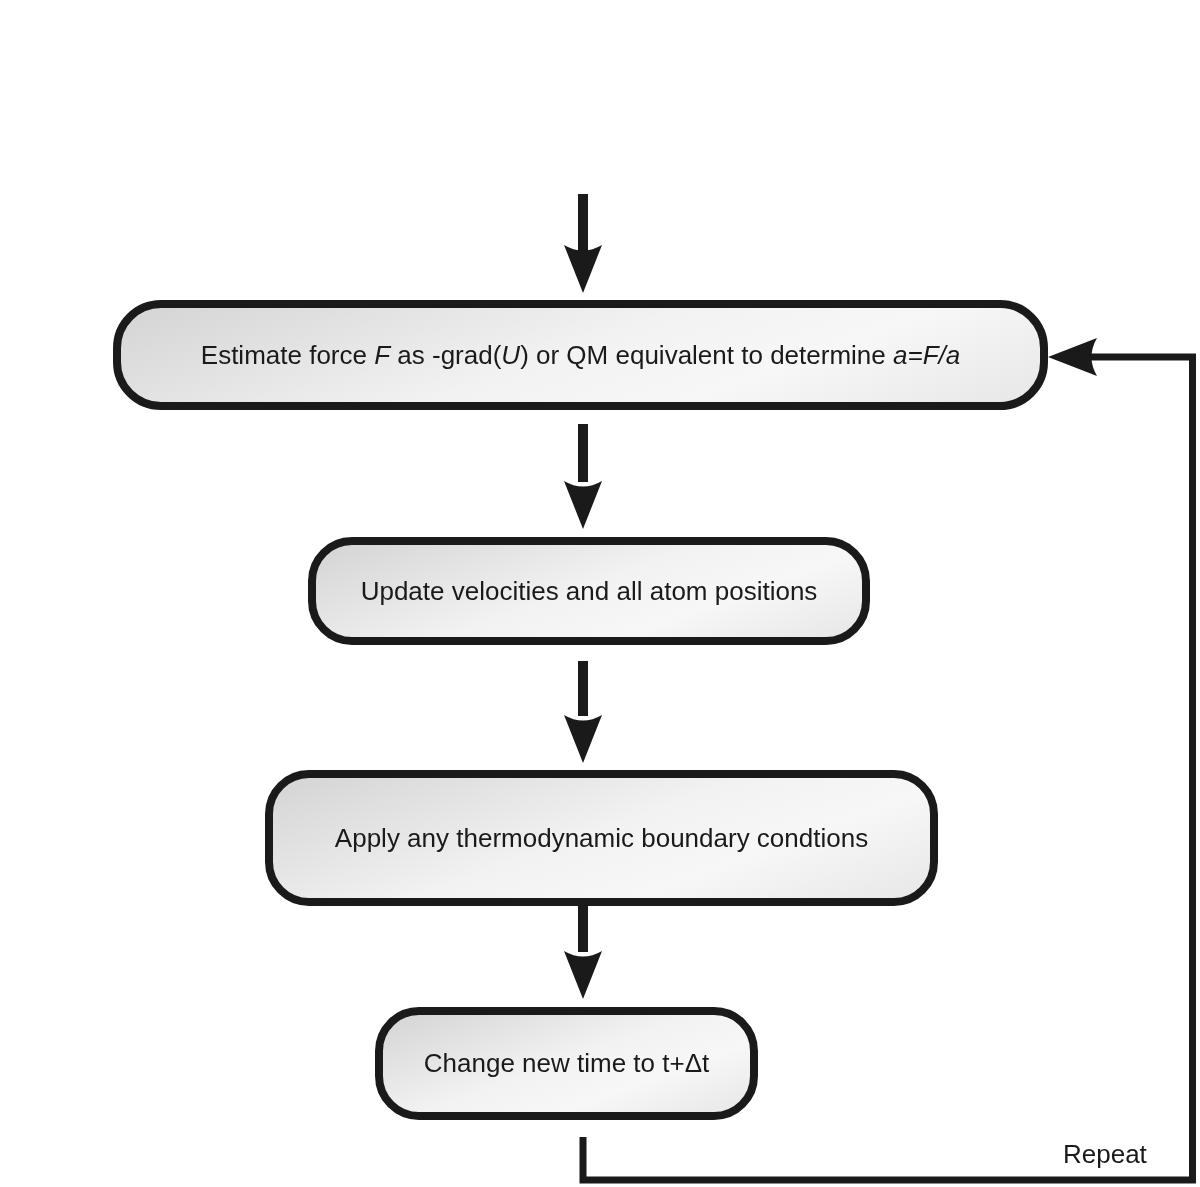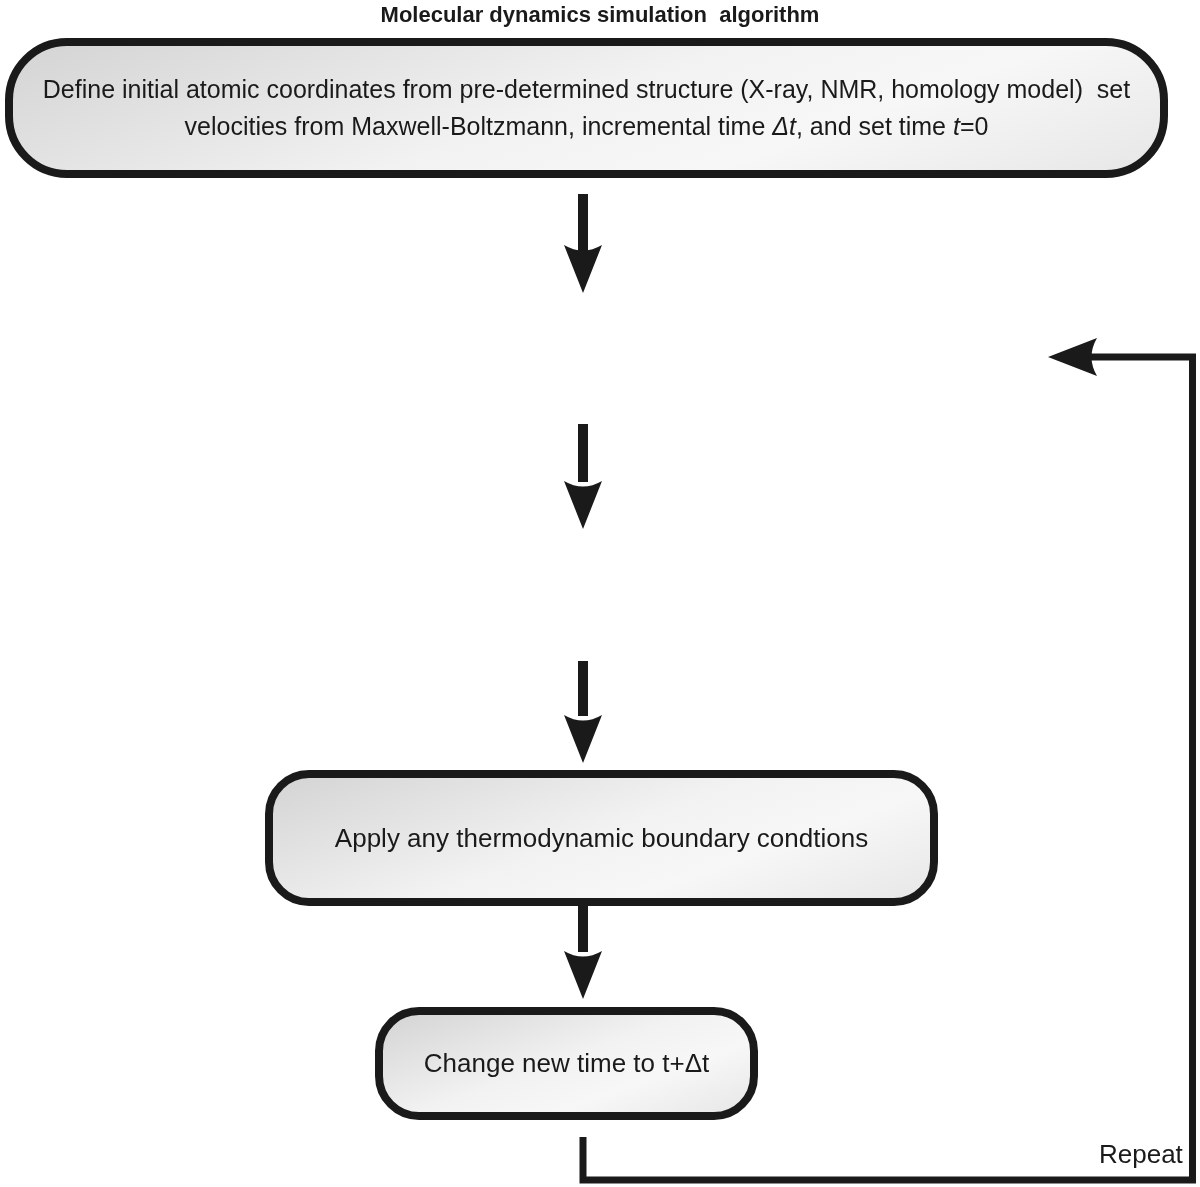--- a/index.html
+++ b/index.html
@@ -46,21 +46,21 @@
   }
   .node .it{font-style:italic;}
   .node-define{left:5px;top:38px;width:1163px;height:140px;border-radius:62px;}
   .node-define p{font-size:25px;}
   .node-estimate{left:113px;top:300px;width:935px;height:110px;border-radius:48px;}
   .node-update{left:308px;top:537px;width:562px;height:108px;border-radius:44px;}
   .node-boundary{left:265px;top:770px;width:673px;height:136px;border-radius:44px;}
   .node-time{left:375px;top:1007px;width:383px;height:113px;border-radius:44px;justify-content:center;}
   .repeat-label{
     position:absolute;left:1063px;top:1139px;
-    font-size:26px;color:var(--ink);margin-left:36px;
+    font-size:26px;color:var(--ink);
   }
 </style>
 </head>
 <body>
 
 <div class="canvas">
 
   <svg class="connectors" viewBox="0 0 1200 1187" xmlns="http://www.w3.org/2000/svg">
     <g>
       <path class="stem" d="M583,194 V252"></path>
@@ -77,27 +77,29 @@
     <g>
       <path class="stem" d="M583,897 V952"></path>
       <path class="head" d="M583,999 L564,951 Q583,962 602,951 Z"></path>
     </g>
     <g>
       <path class="loop" d="M583,1137 V1180 H1192.5 V357 H1090"></path>
       <path class="head" d="M1048,357 L1097,338 Q1086,357 1097,376 Z"></path>
     </g>
   </svg>
 
-  <div class="diagram-title">Molecular dynamics simulation  algorithm</div>
 
-  <div class="node node-define">
-    <p><span>Define initial atomic coordinates from pre-determined structure (X-ray, NMR, homology model)  set velocities from Maxwell-Boltzmann, incremental time </span><span class="it">Δt</span><span>, and set time </span><span class="it">t</span><span>=0</span></p>
+
+  <div class="node node-estimate">
+    <p><span>Estimate force </span><span class="it">F</span><span> as -grad(</span><span class="it">U</span><span>) or QM equivalent to determine </span><span class="it">a=F/a</span></p>
   </div>
 
-
+  <div class="node node-update">
+    <p><span>Update velocities and all atom positions</span></p>
+  </div>
 
   <div class="node node-boundary">
     <p><span>Apply any thermodynamic boundary condtions</span></p>
   </div>
 
   <div class="node node-time">
     <p><span>Change new time to t+Δt</span></p>
   </div>
 
   <div class="repeat-label">Repeat</div>

